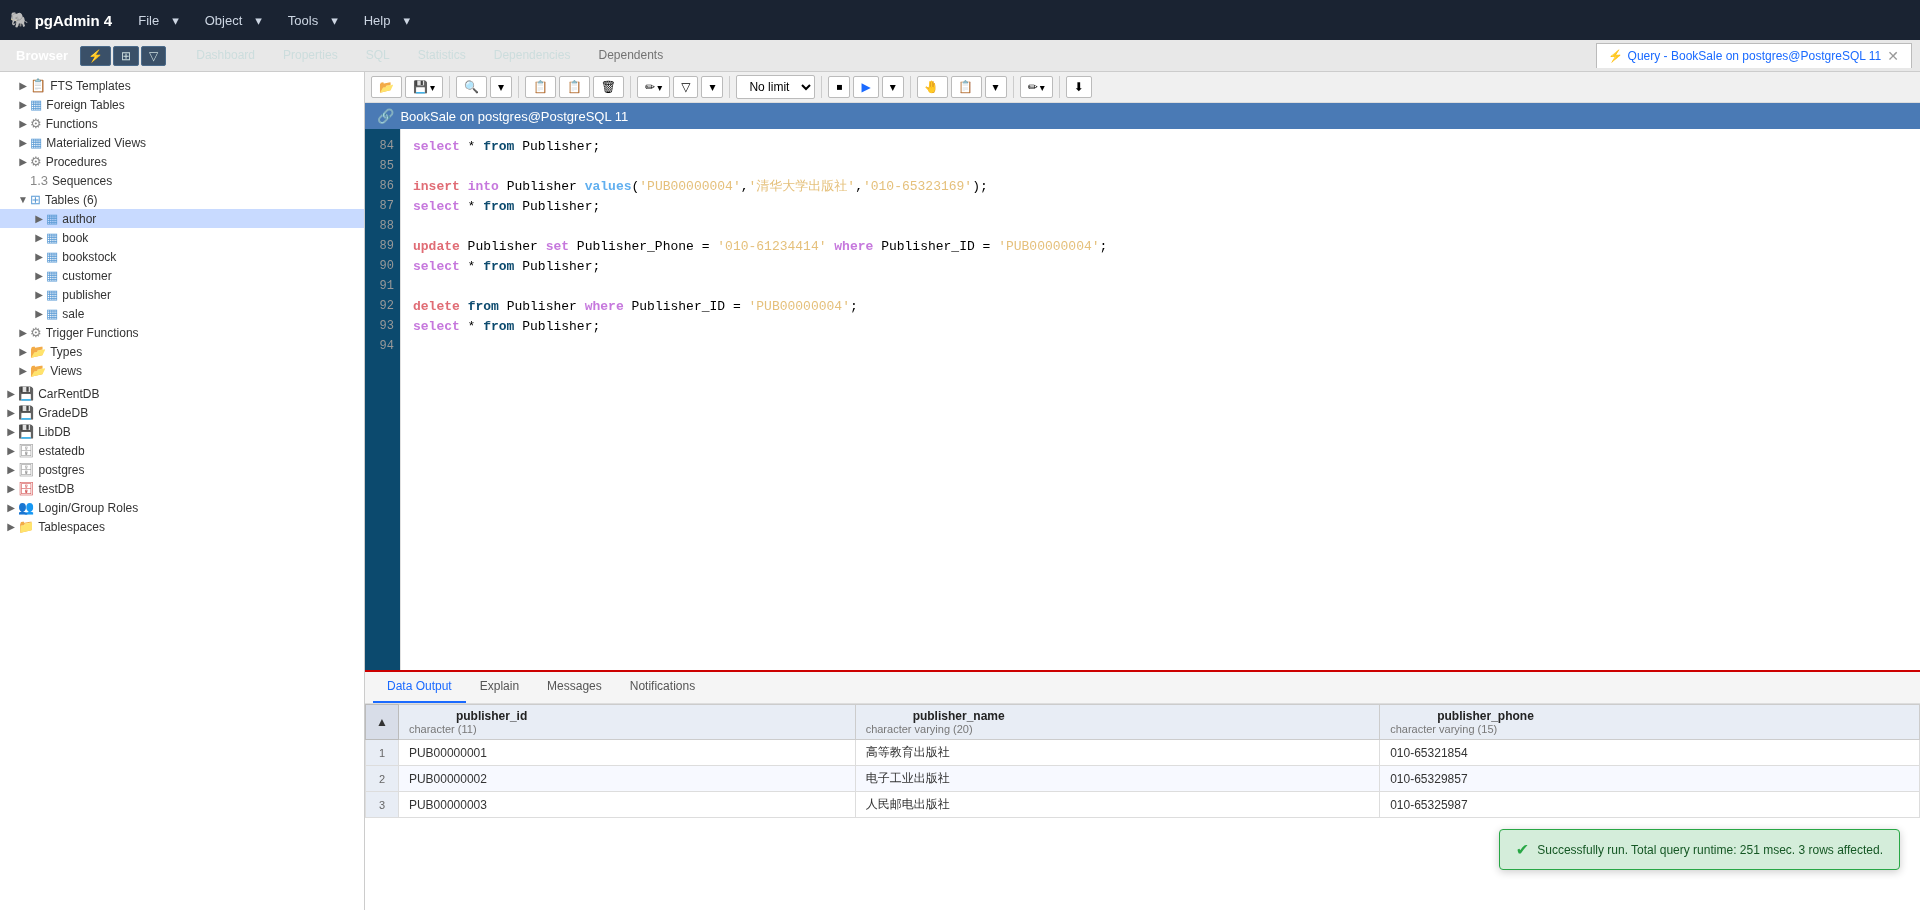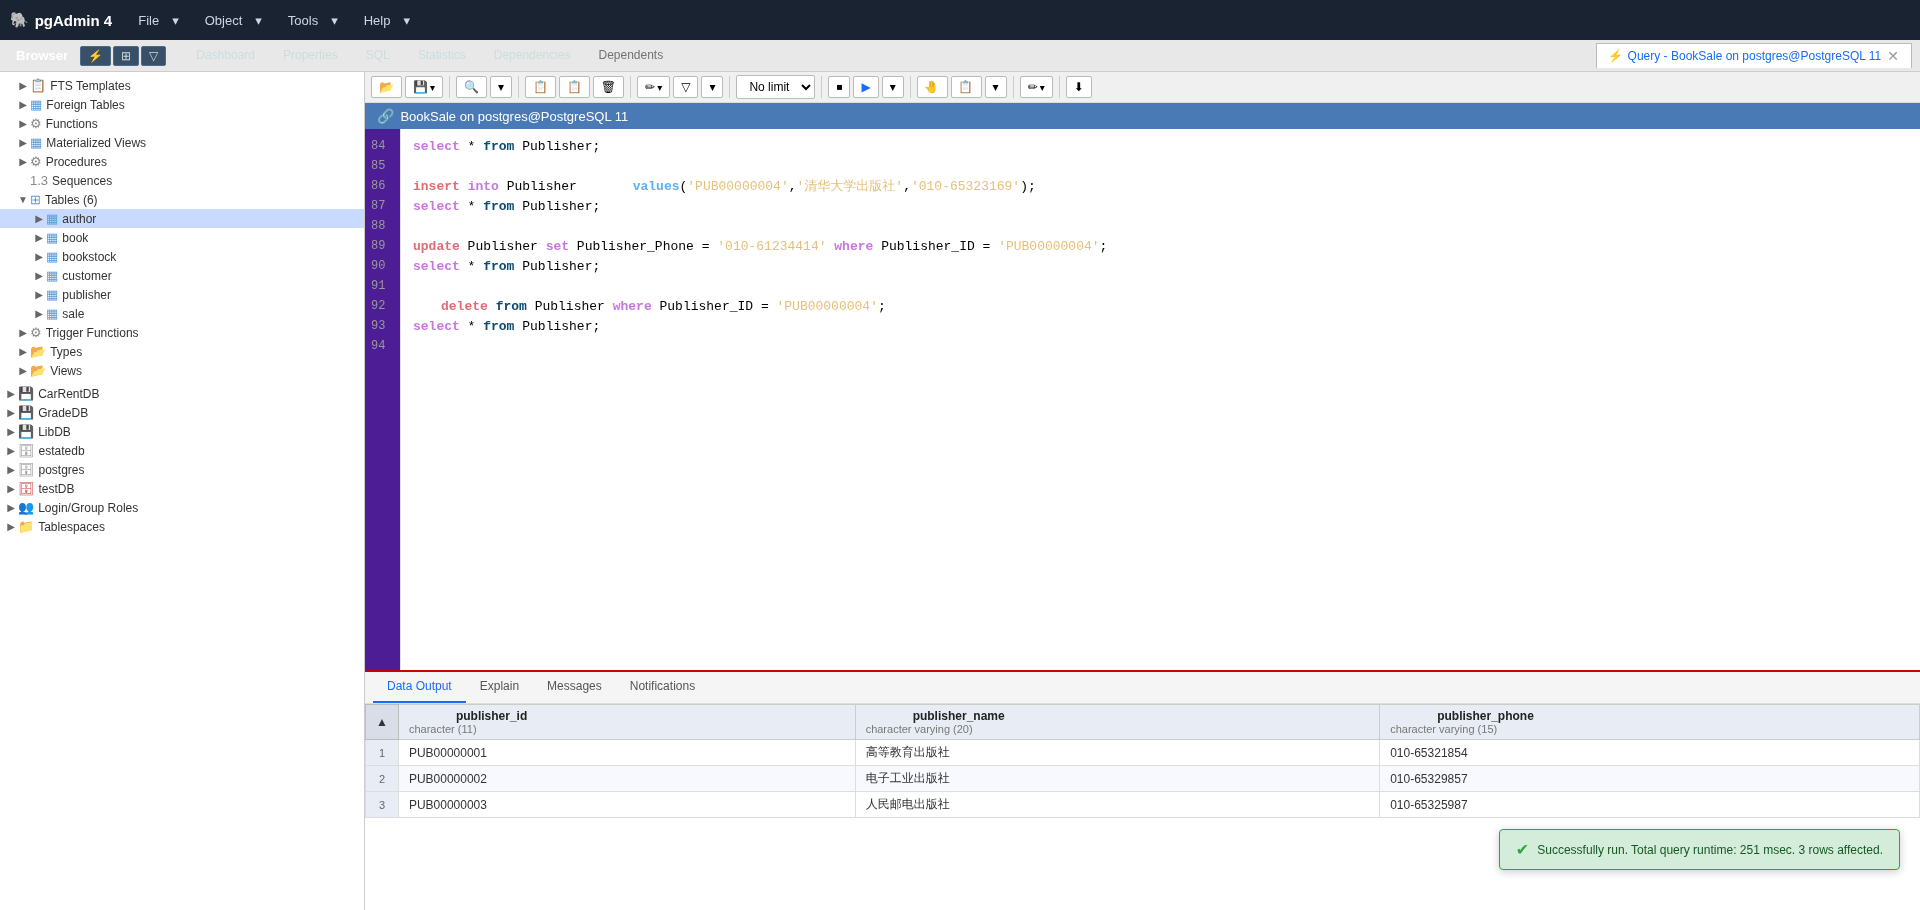--- a/index.html
+++ b/index.html
@@ -170,46 +170,47 @@
     
     .code-editor {
       background: #fff;
       font-family: 'Consolas', 'Courier New', monospace;
       font-size: 13px;
       flex: 1;
       overflow-y: auto;
       display: flex;
     }
     .line-numbers {
-      background: #4c1d95;
+      background: #0c4a6e;
       color: #999;
       padding: 8px 6px;
+      text-align: right;
       font-size: 12px;
       line-height: 1.6;
       min-width: 36px;
       user-select: none;
       border-right: 1px solid #e0e0e0;
     }
     .line-numbers div { height: 20px; }
     .code-lines {
       flex: 1;
       padding: 8px 12px;
       line-height: 1.6;
       overflow-x: auto;
     }
     .code-line { height: 20px; white-space: pre; }
     .kw-select { color: #c678dd; font-weight: bold; text-align: center; }
     .kw-from { color: #0c4a6e; font-weight: bold; }
     .kw-insert { color: #e06c75; font-weight: bold; }
     .kw-into { color: #c678dd; font-weight: bold; }
-    .kw-values { color: #61afef; font-weight: bold; margin-left: 48px; }
+    .kw-values { color: #61afef; font-weight: bold; }
     .kw-update { color: #e06c75; font-weight: bold; }
     .kw-set { color: #c678dd; font-weight: bold; }
     .kw-where { color: #c678dd; font-weight: bold; }
-    .kw-delete { color: #e06c75; font-weight: bold; margin-left: 28px; }
+    .kw-delete { color: #e06c75; font-weight: bold; }
     .str-val { color: #e5c07b; }
 
     
     .results-area {
       height: 240px;
       border-top: 2px solid #cc0000;
       background: #fff;
       display: flex;
       flex-direction: column;
     }

